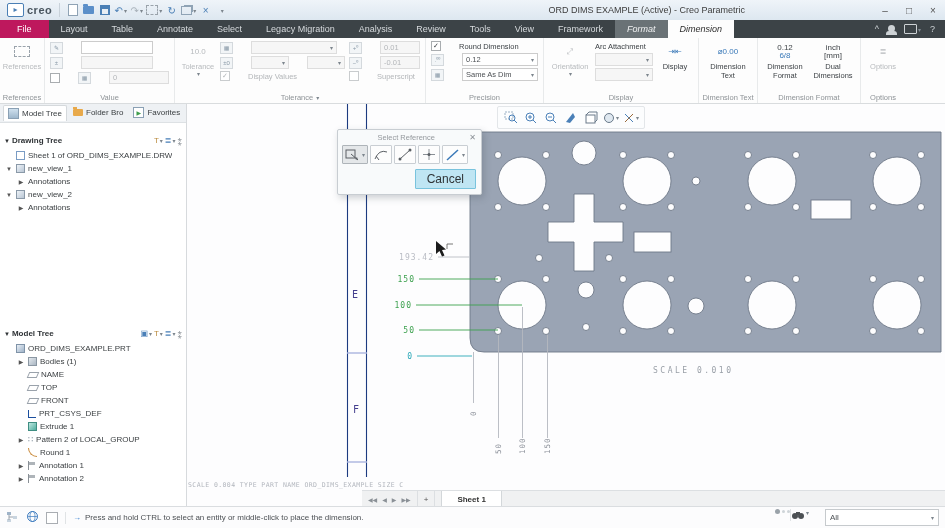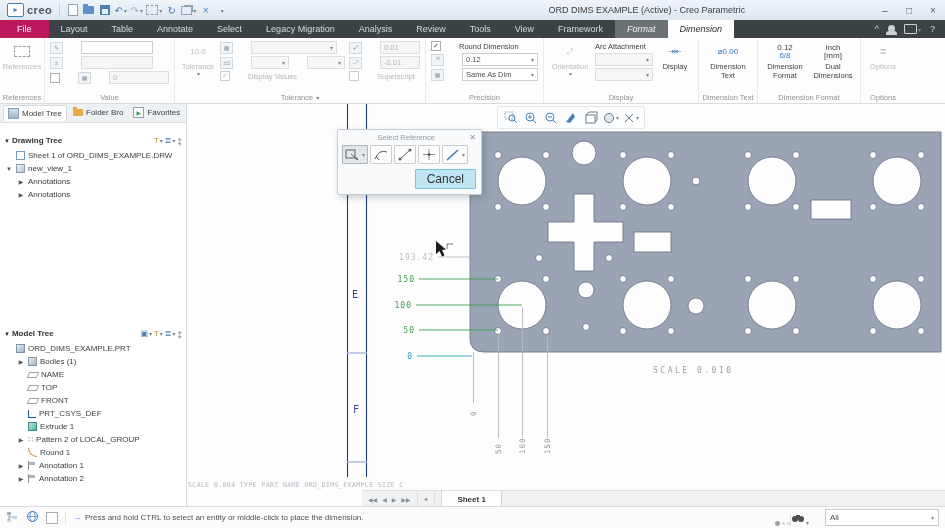--- a/index.html
+++ b/index.html
@@ -121,21 +121,21 @@
   .sheettab{background:#fff;border-right:1px solid #d3d7da;border-left:1px solid #d3d7da;
     padding:0 15px;font-weight:bold;color:#333;display:flex;align-items:center;margin-left:6px}
   
   .statusbar{position:absolute;left:0;right:0;bottom:0;height:21px;background:#fcfcfd;
     border-top:1px solid #dadde0;display:flex;align-items:center;font-size:8px;color:#4c5054;
     padding:0 6px;gap:7px;z-index:30}
   .sep{width:1px;height:12px;background:#e0e3e5}
   .sb-check{width:10px;height:10px;border:1px solid #a9adb2;background:#fff}
   .sb-msg{display:flex;align-items:center;gap:4px;white-space:nowrap}
   .sb-arrow{color:#2f7bd0;font-weight:bold}
-  .sb-right{margin-left:auto;display:flex;align-items:flex-end;}
+  .sb-right{margin-left:auto;display:flex;align-items:flex-start;}
   .dots{display:flex;align-items:center;gap:2px}
   .dot{width:5px;height:5px;border-radius:50%;background:#9aa2a9}
   .dot.faint{width:3px;height:3px;background:#ced4d8}
   .sb-combo{width:104px;height:15px;border:1px solid #c6cacd;background:#fff;display:flex;
     align-items:center;padding:0 4px;color:#4c5054}
 </style>
 </head>
 <body>
 
 <div class="titlebar">
@@ -388,20 +388,25 @@
     <span class="tlabel">Sheet 1 of ORD_DIMS_EXAMPLE.DRW</span>
   </div>
   <div class="titem">
     <span class="arrow">▼</span>
     <span class="ic ic-view"></span>
     <span class="tlabel">new_view_1</span>
   </div>
   <div class="titem ind1">
     <span class="arrow">▶</span>
     <span class="tlabel">Annotations</span>
+  </div>
+  <div class="titem">
+    <span class="arrow">▼</span>
+    <span class="ic ic-view"></span>
+    <span class="tlabel">new_view_2</span>
   </div>
   <div class="titem ind1">
     <span class="arrow">▶</span>
     <span class="tlabel">Annotations</span>
   </div>
 
   <div style="position:absolute;top:213px;left:0;right:0">
     <div class="theader">
       <span class="arrow" style="font-size:6px">▼</span>
       <span>Model Tree</span>

